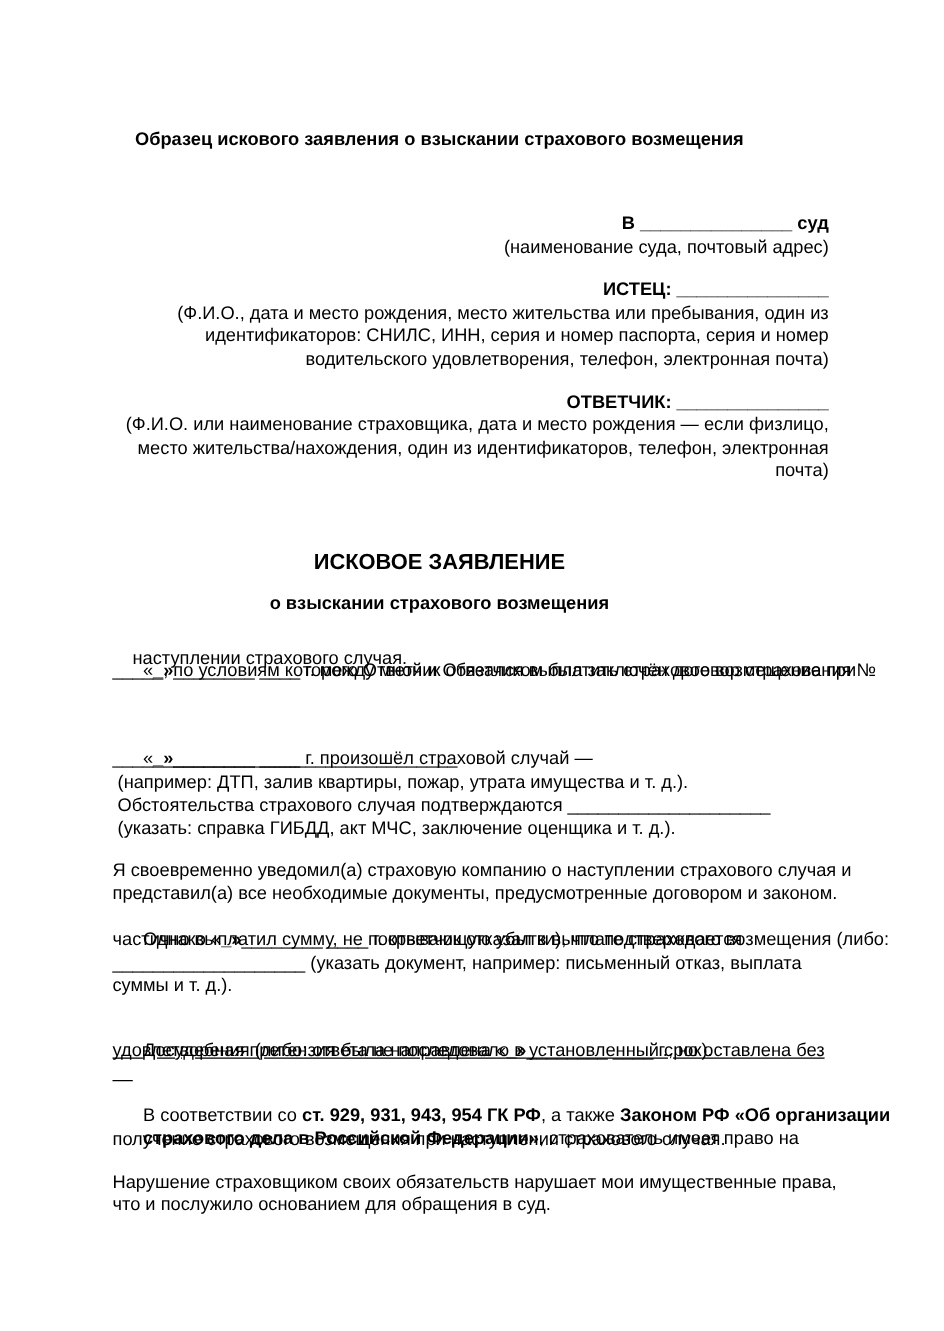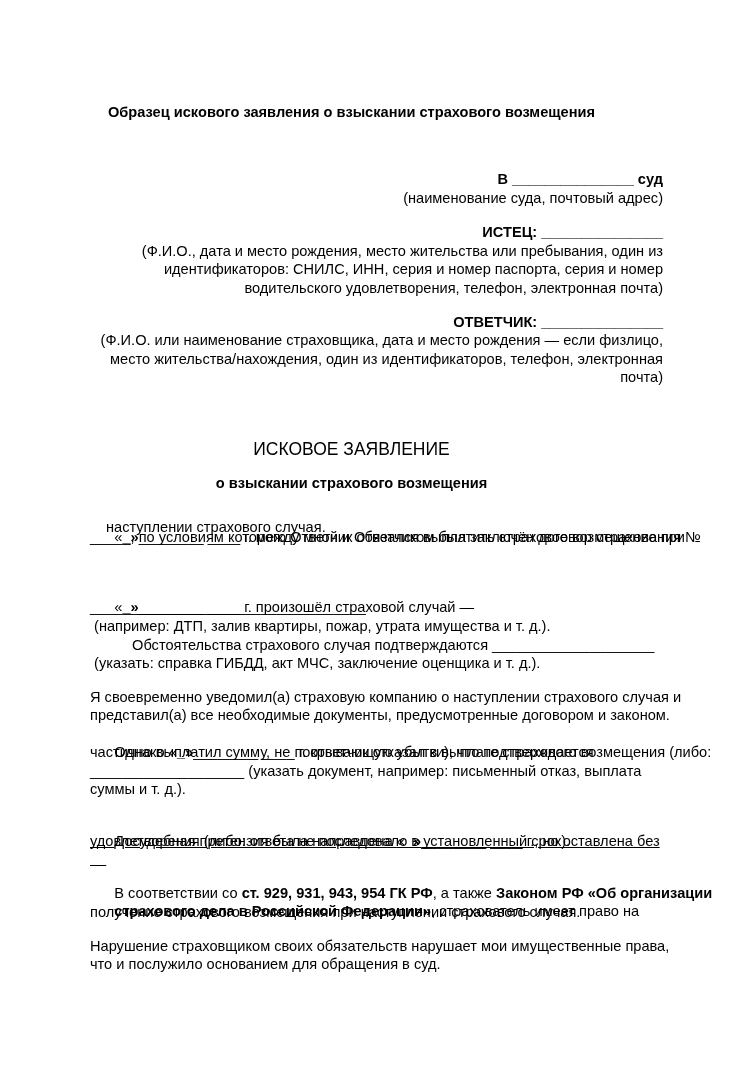--- a/index.html
+++ b/index.html
@@ -6,21 +6,21 @@
     body {
       width: 755px; height: 1065px; position: relative; overflow: hidden;
       font-family: "Liberation Sans", sans-serif; color: #000000; font-size: 14.6px;
     }
     .line { position: absolute; white-space: pre; line-height: 18px; }
     .b { font-weight: bold; }
     .right { right: 92px; text-align: right; }
     .left { left: 90px; }
     .center { left: 0; width: 703px; text-align: center; }
     .title { top: 103px; font-weight: bold; font-size: 14.6px; }
-    .h1 { top: 438px; font-weight: normal; font-size: 17.5px; line-height: 22px; }
+    .h1 { top: 438px; font-weight: bold; font-size: 17.5px; line-height: 22px; }
     .h2 { top: 474px; font-weight: bold; }
   </style>
 </head>
 <body>
 
 <div>
 
   <div class="line center title">Образец искового заявления о взыскании страхового возмещения</div>
 
   <div>
@@ -48,21 +48,21 @@
     <div class="line left" style="top:528px;">_____, по условиям которого Ответчик обязался выплатить страховое возмещение при</div>
     <div class="line left" style="top:518px;margin-left:16px;">наступлении страхового случая.</div>
   </div>
 
   <div>
     <div class="line left" style="top:580px;">
       <span>«</span><span class="b">_»</span><span>________ ____ г. произошёл страховой случай —</span>
     </div>
     <div class="line left" style="top:598px;">__________________________________</div>
     <div class="line left" style="top:617px;"> (например: ДТП, залив квартиры, пожар, утрата имущества и т. д.).</div>
-    <div class="line left" style="top:636px;margin-left:38px;"> Обстоятельства страхового случая подтверждаются ____________________</div>
+    <div class="line left" style="top:636px;"> Обстоятельства страхового случая подтверждаются ____________________</div>
     <div class="line left" style="top:654px;"> (указать: справка ГИБДД, акт МЧС, заключение оценщика и т. д.).</div>
   </div>
 
   <div>
     <div class="line left" style="top:688px;">Я своевременно уведомил(а) страховую компанию о наступлении страхового случая и</div>
     <div class="line left" style="top:706px;">представил(а) все необходимые документы, предусмотренные договором и законом.</div>
     <div class="line left" style="top:725px;">
       <span>Однако </span><span>«</span><span class="b">_»</span><span>________ ____ г. ответчик отказал в выплате страхового возмещения (либо:</span>
     </div>
     <div class="line left" style="top:743px;">частично выплатил сумму, не покрывающую убытки), что подтверждается</div>

